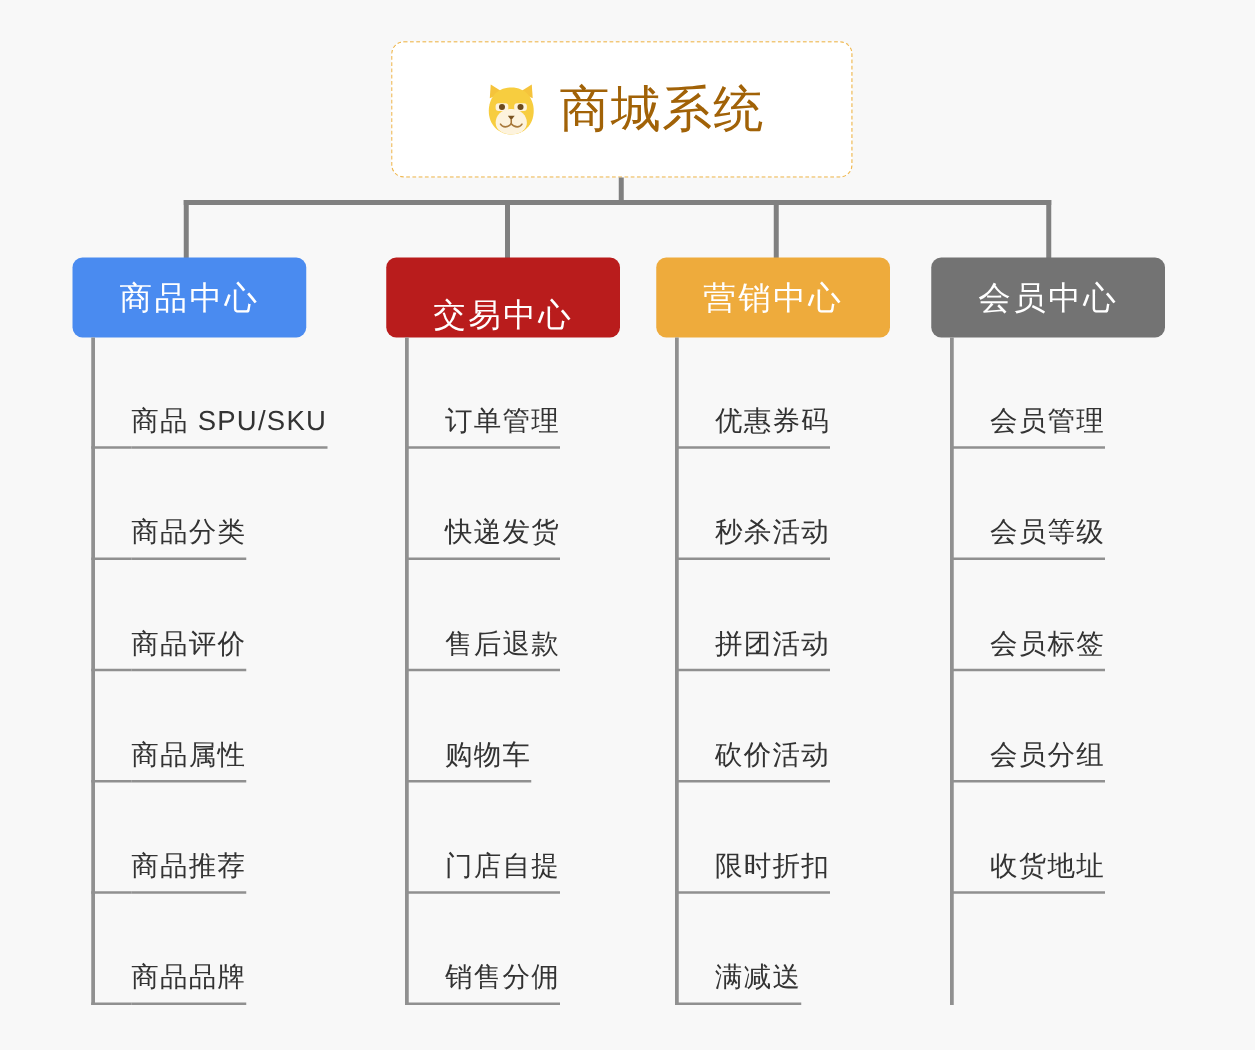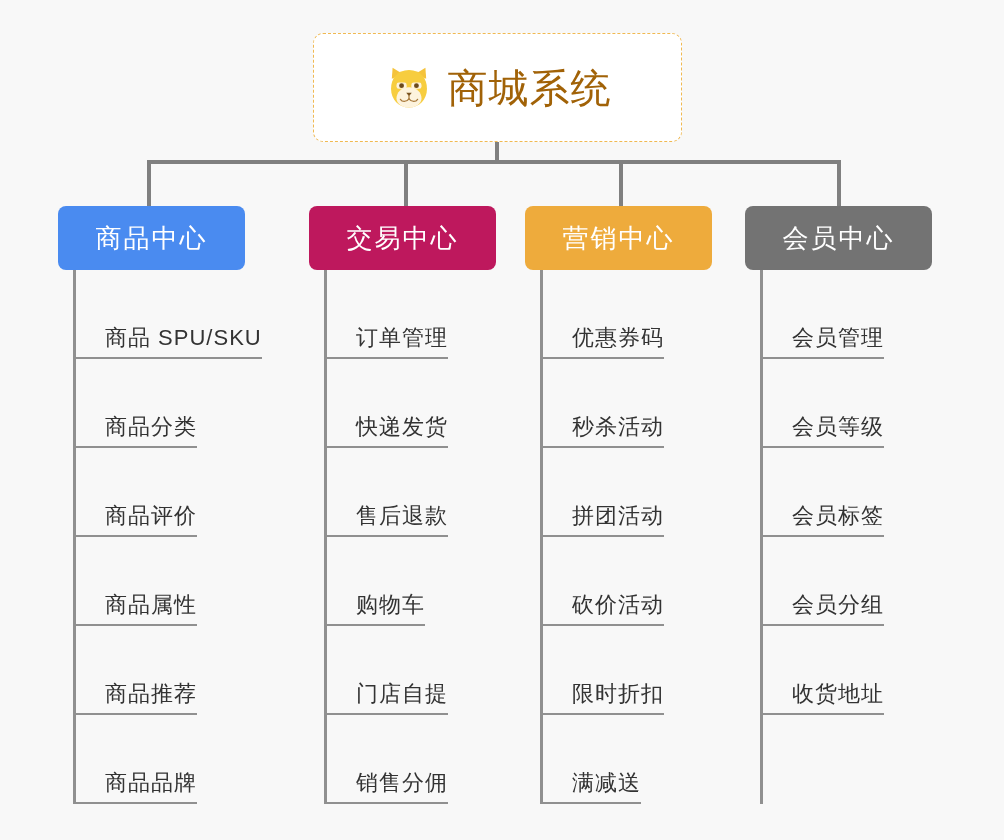--- a/index.html
+++ b/index.html
@@ -207,21 +207,21 @@
       <div class="leaf">
           <div class="leaf-inner"><span class="leaf-tick"></span><span class="leaf-label">商品推荐</span></div>
         </div>
       <div class="leaf">
           <div class="leaf-inner"><span class="leaf-tick"></span><span class="leaf-label">商品品牌</span></div>
         </div>
     </div>
   </div>
 
   <div class="column c2">
-    <div class="cat-box" style="background: #be185d;">
+    <div class="cat-box" style="background: #b91c1c; align-items: flex-end;">
       <span>交易中心</span>
     </div>
     <div class="leaves">
       <div class="spine" style="height: 534px;"></div>
       <div class="leaf">
           <div class="leaf-inner"><span class="leaf-tick"></span><span class="leaf-label">订单管理</span></div>
         </div>
       <div class="leaf">
           <div class="leaf-inner"><span class="leaf-tick"></span><span class="leaf-label">快递发货</span></div>
         </div>

